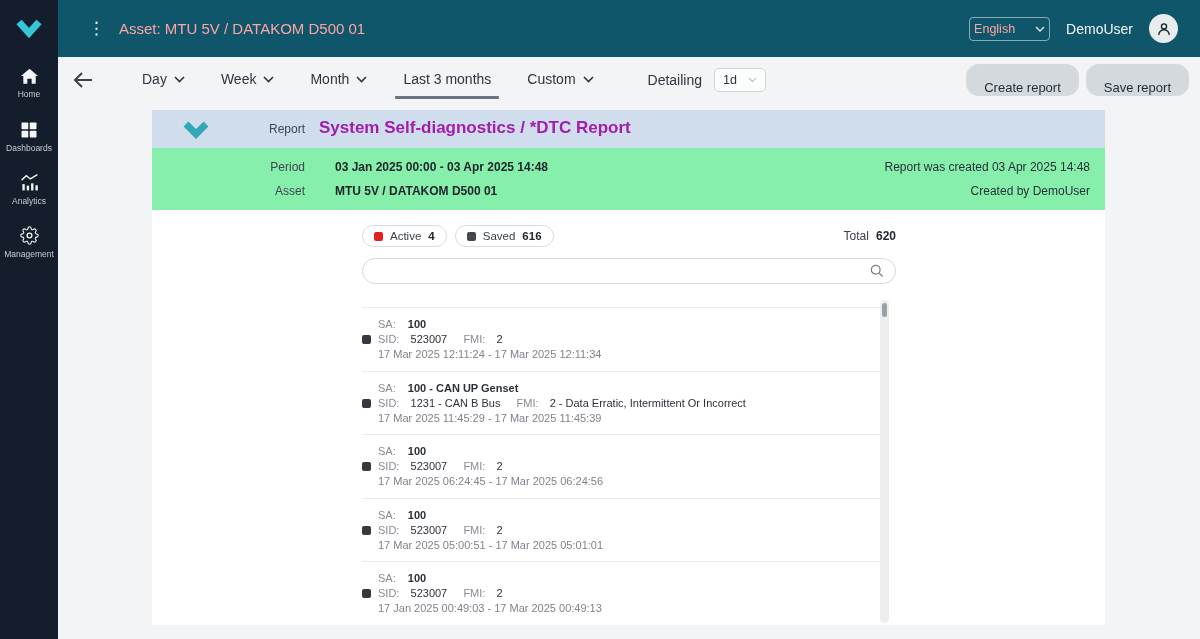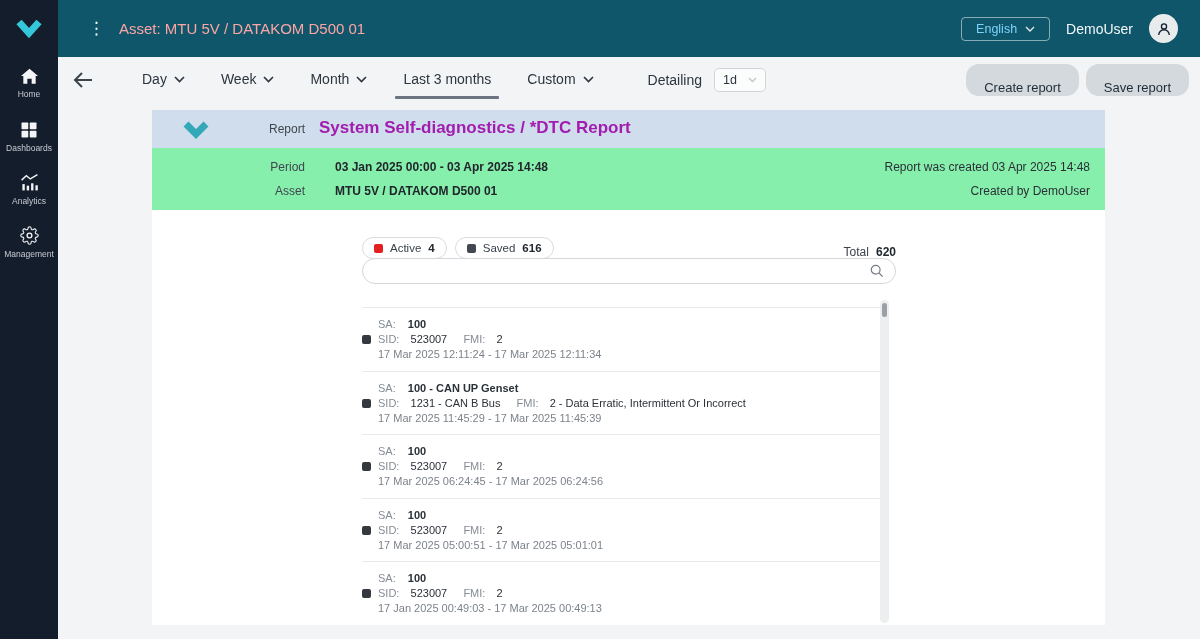--- a/index.html
+++ b/index.html
@@ -10,22 +10,22 @@
   .topbar { position:absolute; left:0; top:0; width:1200px; height:57px;
     background:#0f566a; display:flex; align-items:center; z-index:5; }
   .logo-box { width:58px; height:57px; background:#141d2b; display:flex;
     align-items:center; justify-content:center; flex:0 0 58px; }
   .kebab { color:#fff; font-size:17px; letter-spacing:0; margin-left:30px;
     line-height:1; cursor:pointer; user-select:none; }
   .topbar-title { color:#fca5a5; font-size:15px; margin-left:14px; }
   .topbar-right { margin-left:auto; display:flex; align-items:center; gap:16px;
     padding-right:22px; }
   .lang-select { border:1px solid rgba(255,255,255,.5); border-radius:4px;
-    color:#7dd3fc; font-size:12.5px; padding:4px 14px; display:flex;
-    align-items:center; gap:8px; cursor:pointer; }
+    color:#fca5a5; font-size:12.5px; padding:4px 4px; display:flex;
+    align-items:center; gap:20px; cursor:pointer; }
   .username { color:#f3f8fa; font-size:14px; }
   .avatar { width:29px; height:29px; border-radius:50%; background:#e9eced;
     display:flex; align-items:center; justify-content:center; cursor:pointer; }
 
   
   .sidebar { position:absolute; left:0; top:57px; width:58px; height:582px;
     background:#141d2b; z-index:4; }
   .side-item { width:58px; height:53px; display:flex; flex-direction:column;
     align-items:center; justify-content:center; gap:4px; cursor:pointer; }
   .side-item .lbl { font-size:8.5px; color:#c7ccd3; }
@@ -70,22 +70,22 @@
     background:#86efac; }
   .info-row { position:absolute; left:0; width:953px; height:16px; }
   .info-row.r1 { top:12px; } .info-row.r2 { top:36px; }
   .info-label { position:absolute; left:40px; width:113px; text-align:right;
     font-size:12px; color:#3f4650; }
   .info-value { position:absolute; left:183px; font-size:12px; font-weight:700;
     color:#21262c; }
   .info-right { position:absolute; right:15px; font-size:12px; color:#2a3036; }
 
   
-  .chips-row { position:absolute; left:210px; top:127px; width:534px; height:22px;
-    display:flex; align-items:flex-end; gap:8px; }
+  .chips-row { position:absolute; left:210px; top:115px; width:534px; height:22px;
+    display:flex; align-items:center; gap:8px; }
   .chip { display:flex; align-items:center; gap:7px; border:1px solid #d9dcdf;
     border-radius:11px; height:22px; padding:0 11px; background:#fff;
     cursor:pointer; }
   .chip-square { width:9px; height:9px; border-radius:2px; }
   .chip-square.red { background:#e31f1f; }
   .chip-square.dark { background:#43484e; }
   .chip-label { font-size:11.5px; color:#3a414a; }
   .chip-count { font-size:11.5px; font-weight:700; color:#23282e; }
   .total-box { margin-left:auto; display:flex; gap:7px; align-items:center; }
   .total-label { font-size:12px; color:#3a414a; }

